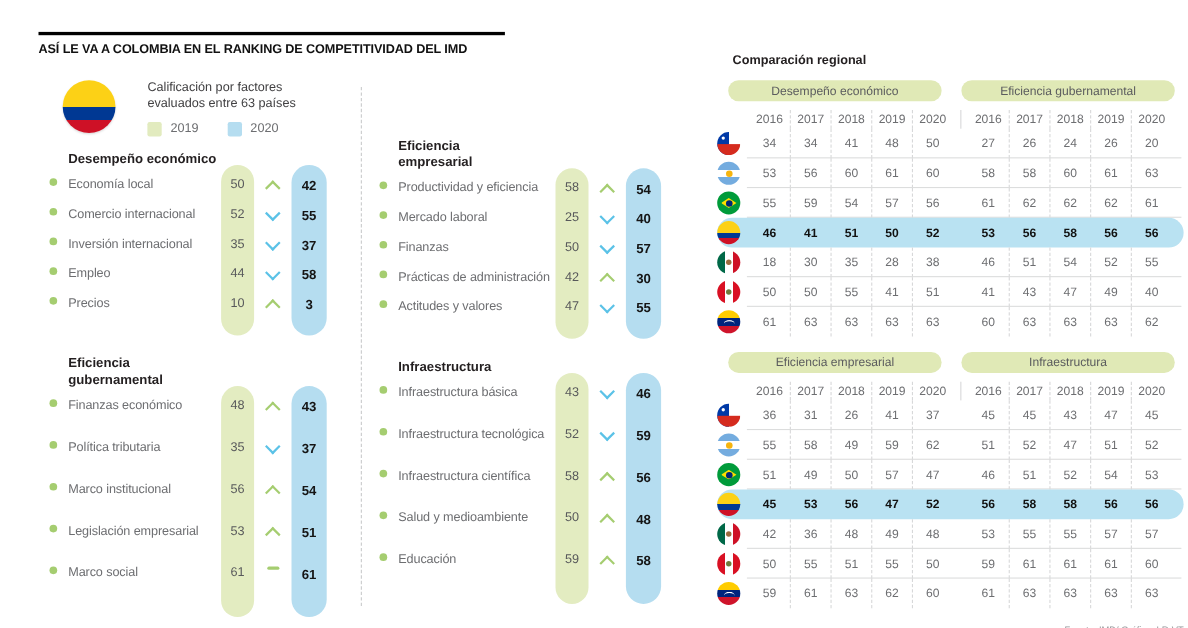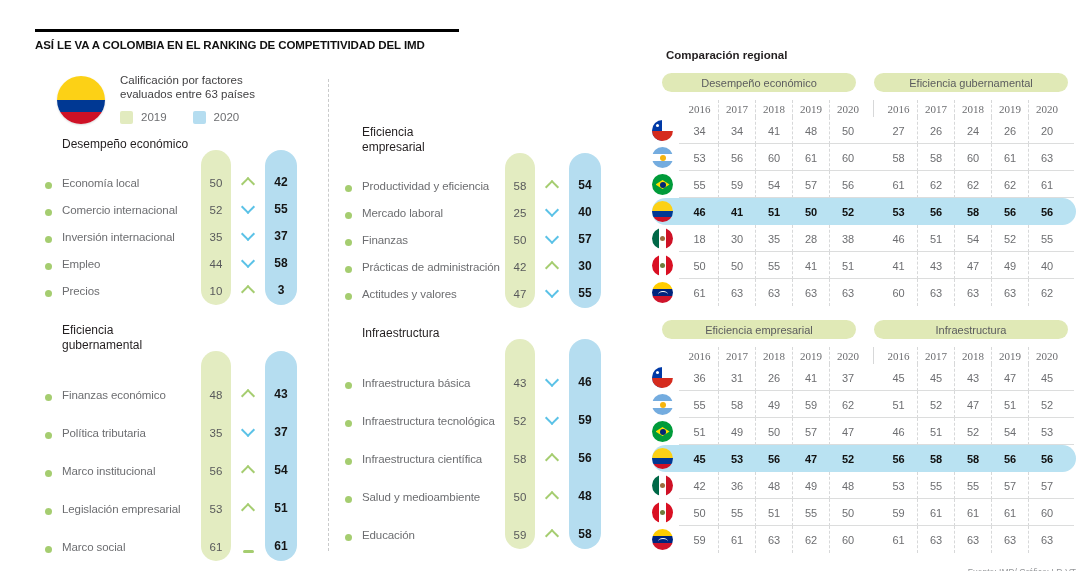--- a/index.html
+++ b/index.html
@@ -4,62 +4,62 @@
 <style>
   html,body{margin:0;padding:0;background:#fff;}
   .page{position:relative;width:1080px;height:571px;background:#fff;overflow:hidden;
         font-family:"Liberation Sans", sans-serif;color:#6d6e71;margin-top:11px;}
 
   
   .header{position:absolute;left:35px;top:18px;width:424px;}
   .header .bar{height:3px;background:#000;}
   .header h1{margin:7px 0 0 0;font-size:11.5px;font-weight:bold;color:#111;letter-spacing:-0.1px;white-space:nowrap;}
 
-  .intro{position:absolute;left:57px;top:60px;display:flex;gap:15px;align-items:flex-end;}
+  .intro{position:absolute;left:57px;top:60px;display:flex;gap:29px;align-items:center;}
   .bigflag{width:48px;height:48px;border-radius:50%;flex:none;
      background:linear-gradient(180deg,#fcd116 0 50%,#003893 50% 76%,#ce1126 76% 100%);
      box-shadow:0 1px 2px rgba(0,0,0,.15);}
   .intro .sub{font-size:11.5px;color:#414042;line-height:1.25;white-space:pre-line;margin-top:2px;}
   .legend{display:flex;gap:26px;margin-top:9px;align-items:center;}
   .lg{display:flex;gap:8px;align-items:center;font-size:11.5px;color:#6d6e71;}
   .sw{width:13px;height:13px;border-radius:2px;display:inline-block;}
   .sw19{background:#e2ebbf;} .sw20{background:#b5ddf0;}
 
   .vdivider{position:absolute;left:328px;top:68px;height:472px;border-left:1px dashed #c9cacb;}
 
   
   .panel-left{position:absolute;left:45px;top:126px;width:252px;}
   .panel-mid{position:absolute;left:345px;top:114px;width:256px;}
   .fsection{margin-bottom:26px;}
-  .fsection h3{margin:0 0 10px 17px;font-size:12px;font-weight:normal;color:#231f20;white-space:pre-line;line-height:1.25;}
+  .fsection h3{margin:0 0 10px 17px;font-size:12px;font-weight:bold;color:#231f20;white-space:pre-line;line-height:1.25;}
   .rows{position:relative;}
   .capsule{position:absolute;top:-12px;bottom:-8px;border-radius:16px;z-index:0;}
   .c2019{right:66px;width:30px;background:#e3ecc1;}
   .c2020{right:0;width:32px;background:#b5ddf0;}
   .rowhost{display:block;}
-  .frow{position:relative;z-index:1;display:flex;align-items:flex-end;}
+  .frow{position:relative;z-index:1;display:flex;align-items:flex-start;}
   .tight .frow{height:27px;} .loose .frow{height:38px;}
   .bullet{width:7px;height:7px;border-radius:50%;background:#a5cd70;margin-right:10px;flex:none;}
   .flabel{flex:1;font-size:11.5px;color:#6d6e71;letter-spacing:-0.1px;}
   .v19{width:30px;text-align:center;font-size:11.5px;color:#58595b;flex:none;}
   .tcell{width:34px;display:flex;justify-content:center;align-items:center;flex:none;}
   .trend{display:inline-block;}
   .trend.up{width:8px;height:8px;border:solid #a5cd70;border-width:2.6px 2.6px 0 0;transform:rotate(-45deg);margin-top:4px;}
   .trend.down{width:8px;height:8px;border:solid #5bc2e7;border-width:2.6px 2.6px 0 0;transform:rotate(135deg);margin-bottom:4px;}
   .trend.eq{width:11px;height:3px;border-radius:2px;background:#a5cd70;}
   .v20{width:32px;text-align:center;font-size:12px;font-weight:bold;color:#151515;flex:none;}
 
   
   .panel-right{position:absolute;left:652px;top:38px;width:424px;}
   .rtitle{margin:0 0 12px 14px;font-size:11.5px;color:#231f20;}
   .tgroup{margin-bottom:14px;}
   .pill-row{display:flex;gap:18px;margin-left:10px;margin-bottom:8px;}
   .hpill{width:194px;height:19px;background:#e0e9b6;border-radius:10px;display:flex;
          align-items:center;justify-content:center;font-size:11px;color:#5b5c5e;}
-  .yrow{display:flex;align-items:stretch;height:17px;font-family:Liberation Serif, serif;}
+  .yrow{display:flex;align-items:stretch;height:17px;}
   .flagcol{width:29px;flex:none;}
   .cells{display:flex;align-self:stretch;}
   .cell{width:37px;box-sizing:border-box;display:flex;align-items:center;justify-content:center;
         font-size:11px;color:#6d6e71;height:100%;}
   .cell + .cell{border-left:1px dashed #d7d8d9;}
   .ycell{font-size:11px;color:#6d6e71;}
   .tsep{width:14px;flex:none;position:relative;}
   .tsep::before{content:"";position:absolute;left:50%;top:0;bottom:0;border-left:1px solid #d7d8d9;}
   .trow{display:flex;align-items:center;height:27px;position:relative;}
   .trow::after{content:"";position:absolute;left:27px;right:2px;bottom:0;border-bottom:1px solid #dcdddd;}

